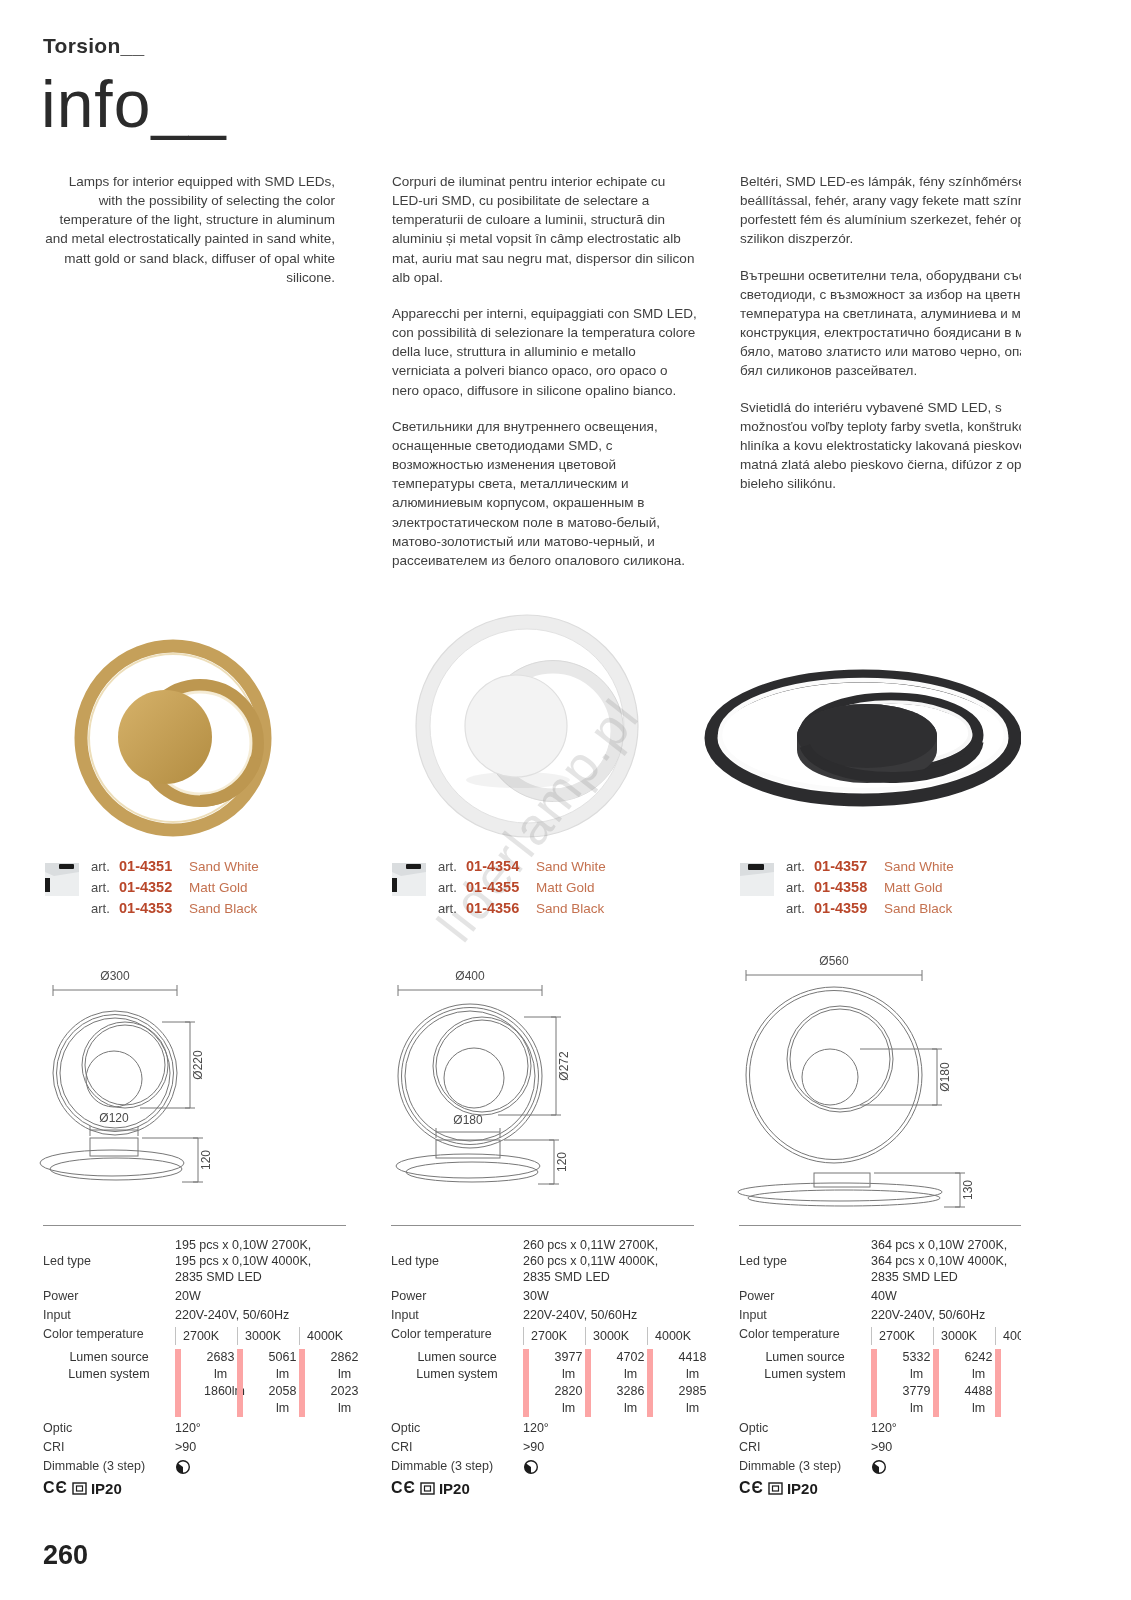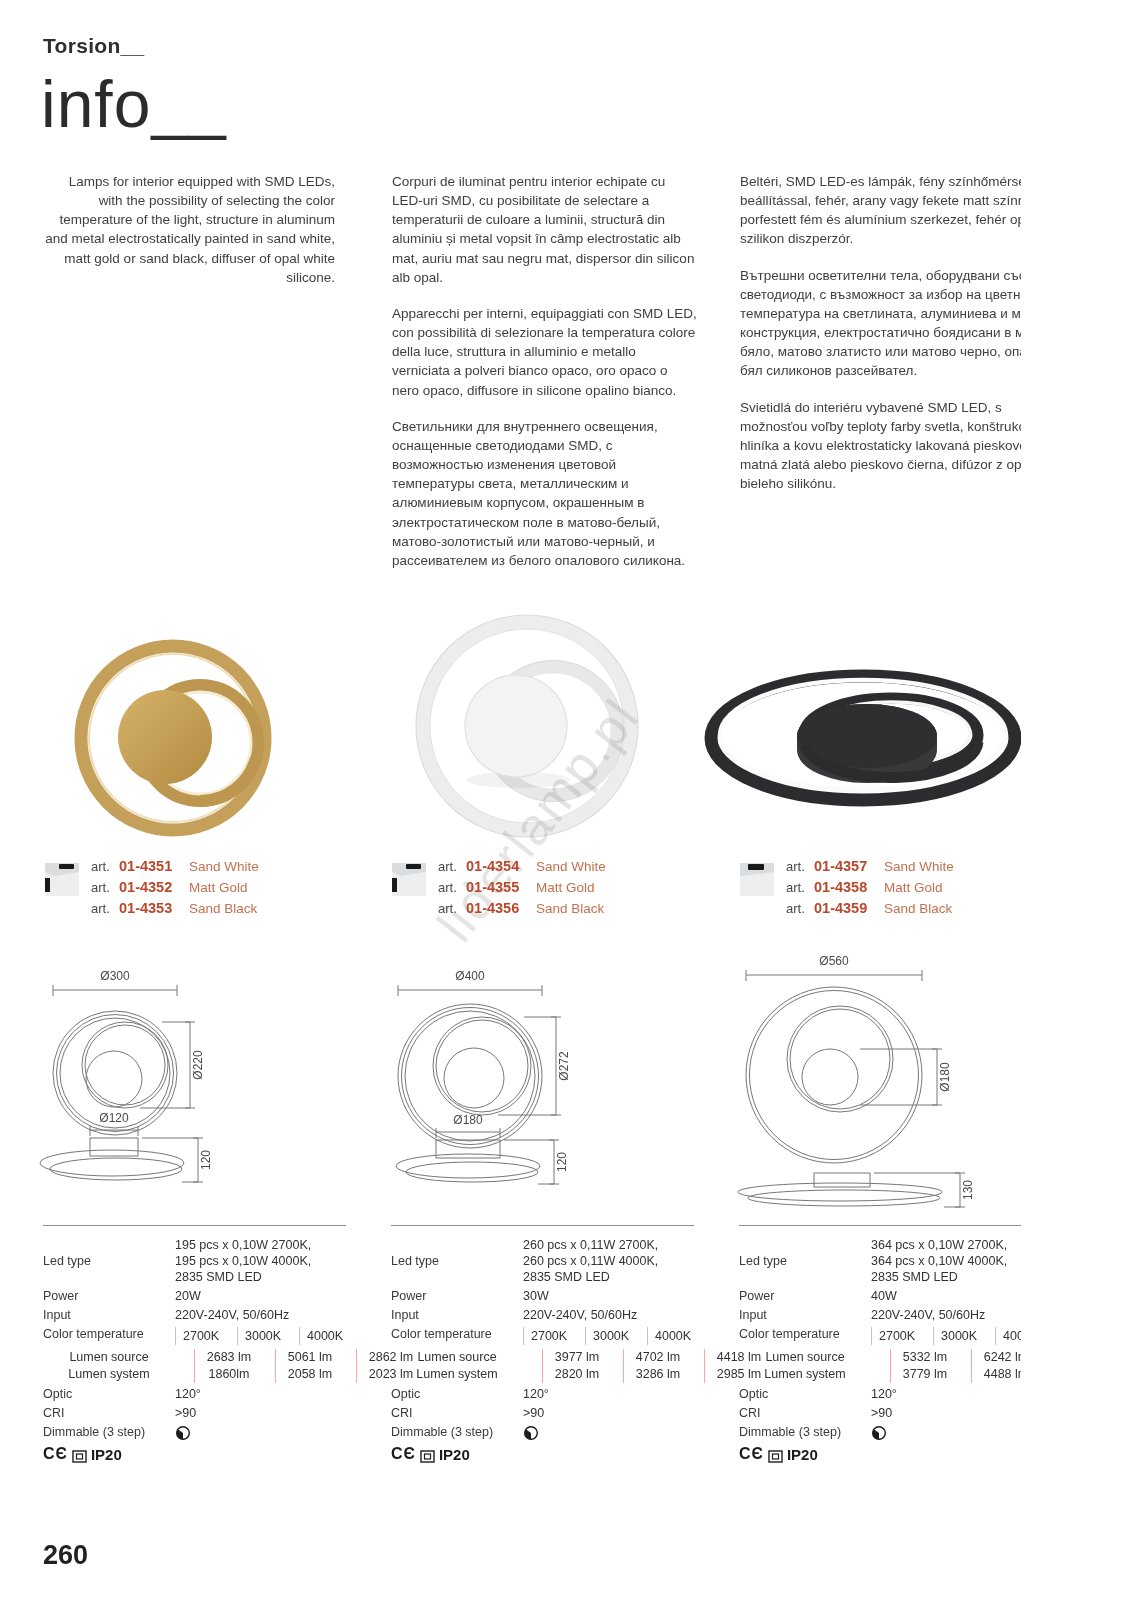--- a/index.html
+++ b/index.html
@@ -43,23 +43,23 @@
   .spec-row { display:flex; align-items:flex-start; margin-bottom:4px; min-height:15px; }
   .spec-label { width:132px; flex-shrink:0; color:#3a3a3a; }
   .spec-value { flex:1; }
   .led-row { align-items:center; }
   .led-lines div { line-height:16px; }
   .ct-cells, .lum-cells { display:flex; flex:1; }
   .ct-cell { width:62px; border-left:1px solid #c2c2c2; padding-left:7px; padding-top:2px; padding-bottom:2px; }
   .lum-group { display:flex; margin-bottom:4px;text-align:center; }
   .lum-labels div, .lum-col div { line-height:17px; }
   .lum-labels { width:132px; flex-shrink:0; }
-  .lum-col { width:62px; border-left:1px solid #fca5a5; padding-left:7px;margin-left:19px; }
+  .lum-col { width:62px; border-left:6px solid #fca5a5; padding-left:23px; }
   .dim-row .spec-value { display:flex; align-items:center; }
-  .cert-row { display:flex; align-items:flex-end; gap:4px; margin-top:3px; }
+  .cert-row { display:flex; align-items:center; gap:4px; margin-top:3px; }
   .ce-mark { font-size:16px; font-weight:600; color:#1c1c1c; letter-spacing:1px; }
   .ip-mark { font-size:15px; font-weight:700; color:#1c1c1c; }
 
   
   .page-number { position:absolute; left:43px; top:1540px; font-size:27px; font-weight:700; color:#222; }
   .website { position:absolute; right:43px; top:1640px; font-size:12.5px; color:#aaaaaa; }
 </style>
 </head>
 <body>
 

